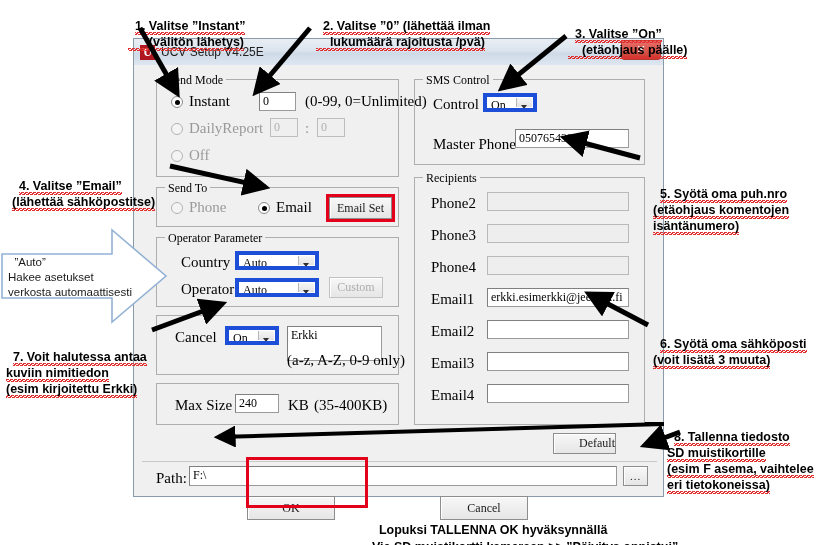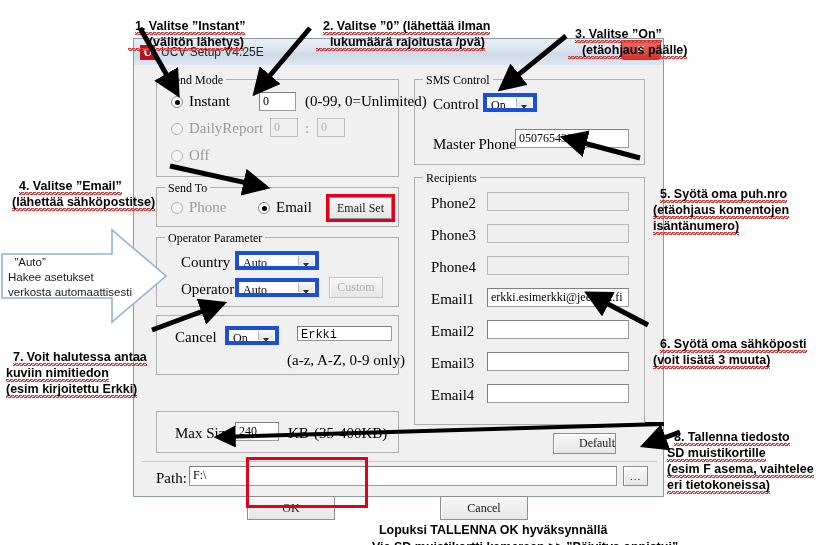--- a/index.html
+++ b/index.html
@@ -287,25 +287,25 @@
 
       <div class="btn dim" style="left:172px; top:39px; width:54px; height:21px; line-height:19px;">Custom</div>
     </div>
 
     <div class="gb" style="left:22px; top:250px; width:243px; height:60px;">
       <div class="lbl" style="left:18px; top:13px;">Cancel</div>
       <div class="combo" style="left:68px; top:10px; width:54px; height:19px;">
         <span>On</span>
         <span class="arrowbox"></span>
       </div>
-      <div class="inp" style="left:140px; top:10px; width:95px; height:15px;font-family:Liberation Mono, monospace;">Erkki</div>
+      <div class="inp" style="left:130px; top:10px; width:95px; height:35px;">Erkki</div>
       <div class="lbl" style="left:130px; top:36px;">(a-z, A-Z, 0-9 only)</div>
     </div>
 
-    <div class="gb" style="left:22px; top:318px; width:243px; height:42px;margin-top:28px;">
+    <div class="gb" style="left:22px; top:318px; width:243px; height:42px;">
       <div class="lbl" style="left:18px; top:13px;">Max Size</div>
       <div class="inp" style="left:78px; top:10px; width:44px; height:19px;">240</div>
       <div class="lbl" style="left:131px; top:13px;">KB</div>
       <div class="lbl" style="left:157px; top:13px;">(35-400KB)</div>
     </div>
 
     <div class="gb" style="left:280px; top:14px; width:231px; height:86px;">
       <div class="gb-title">SMS Control</div>
 
       <div class="lbl" style="left:18px; top:16px;">Control</div>

